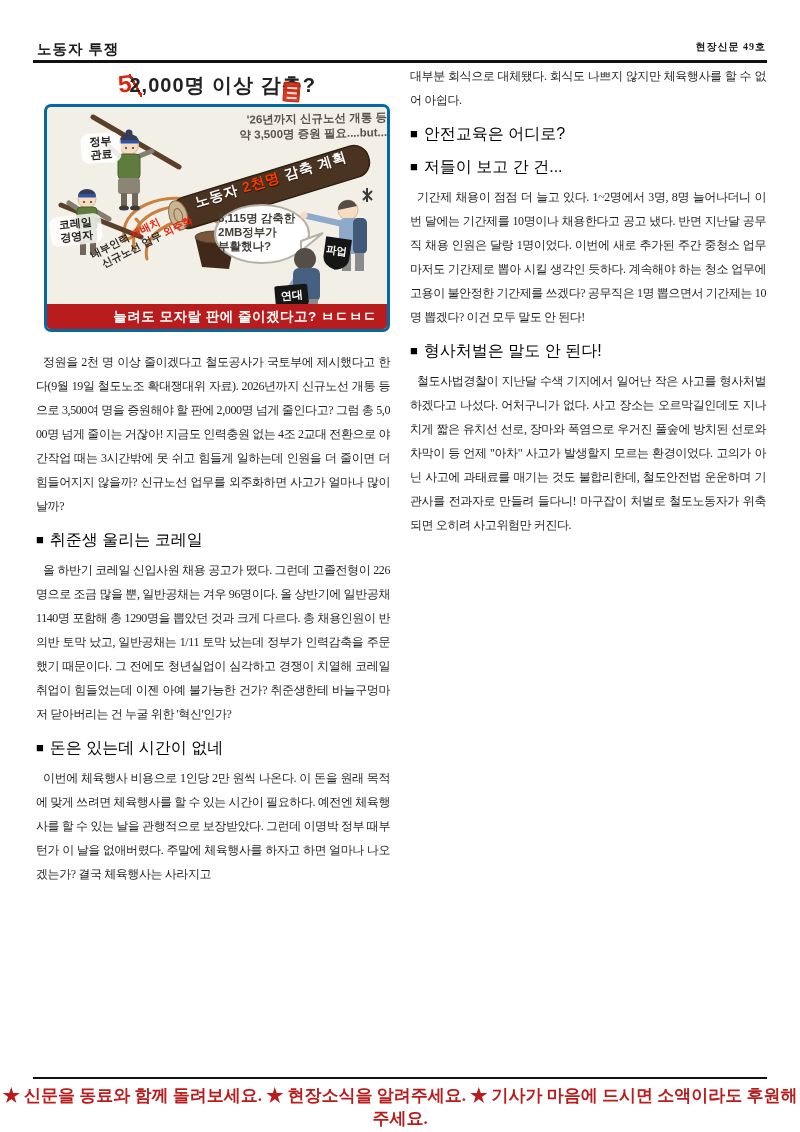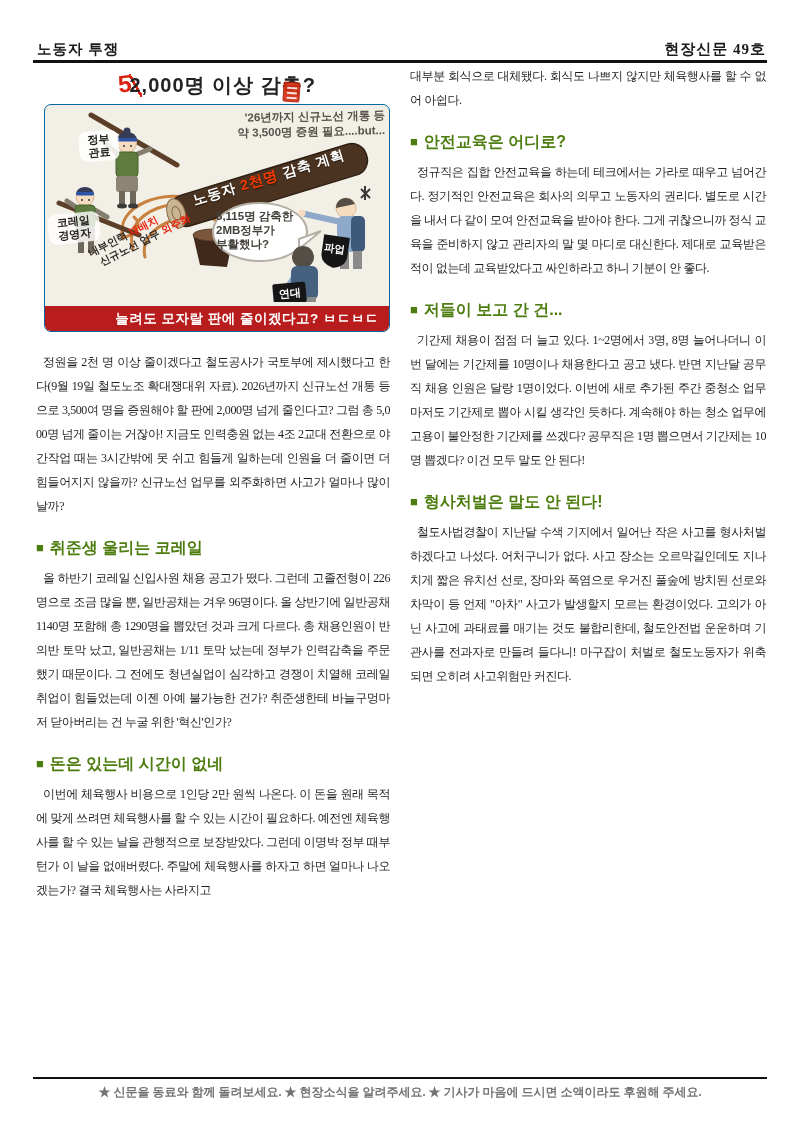--- a/index.html
+++ b/index.html
@@ -1,35 +1,35 @@
 <!DOCTYPE html>
 <html><head>
 <meta charset="utf-8">
 <style>
   * { margin:0; padding:0; box-sizing:border-box; }
   body { background:#888; font-family:"Liberation Serif","DejaVu Serif",serif; }
   .page { position:relative; width:800px; height:1132px; background:#ffffff; margin:0 auto; overflow:hidden; color:#1b1b1b; }
 
   
   .hdr-left  { position:absolute; left:37px; top:40px; font-size:14.5px; font-weight:600; letter-spacing:1px; }
-  .hdr-right { position:absolute; right:34px; top:40px; font-size:15px; font-weight:600; letter-spacing:1px; }
+  .hdr-right { position:absolute; right:34px; top:40px; font-size:10px; font-weight:600; letter-spacing:1px; }
   .hdr-rule  { position:absolute; left:33px; right:33px; top:60px; height:2.5px; background:#111; }
 
   
   .toon-title { position:absolute; left:44px; top:70px; width:346px; text-align:center;
                 font-family:"Liberation Sans","DejaVu Sans",sans-serif; font-weight:800; font-size:20px; letter-spacing:1px; color:#222; }
   .toon-title .five { color:#d9230f; font-size:24px; margin-right:-3px; display:inline-block; transform:rotate(-6deg); }
   .toon-title .two  { display:inline-block; background:linear-gradient(to top right, transparent 44%, #d9230f 44%, #d9230f 56%, transparent 56%); }
   .stamp { position:absolute; left:283px; top:82px; width:17px; height:20px; background:#d32b11; border:1.5px solid #a81f0a;
            border-radius:2px; transform:rotate(4deg); opacity:.92; }
   .stamp::before { content:""; position:absolute; left:3px; top:4px; width:10px; height:2px; background:#fff; box-shadow:0 5px 0 #fff, 0 10px 0 #fff; opacity:.85; }
 
   
   .toon { position:absolute; left:44px; top:104px; width:346px; height:228px; background:#f2efe6;
-          border:1px solid #0369a1; border-radius:7px; overflow:hidden; }
+          border:3px solid #0369a1; border-radius:7px; overflow:hidden; }
   .toon svg { position:absolute; left:0; top:0; }
   .toon .ov { position:absolute; font-family:"Liberation Sans","DejaVu Sans",sans-serif; }
   .note { left:118px; top:5px; width:222px; text-align:right; font-size:11.5px; font-weight:700; color:#57524b; line-height:15px; transform:rotate(-1deg); }
   .lbl-gov { left:34px; top:26px; width:40px; text-align:center; font-size:11px; font-weight:800; color:#23211e; line-height:13px;
              background:rgba(255,255,255,.85); border-radius:8px; padding:2px 0; transform:rotate(-4deg); }
   .lbl-kor { left:3px; top:108px; width:52px; text-align:center; font-size:11px; font-weight:800; color:#23211e; line-height:13px;
              background:rgba(255,255,255,.8); border-radius:8px; padding:2px 0; transform:rotate(-6deg); }
   .logtxt { left:126px; top:64px; width:196px; text-align:center; font-size:14px; font-weight:800; color:#fff;
             transform:rotate(-17deg); letter-spacing:1px; text-shadow:0 1px 1px #241709; white-space:nowrap; }
   .logtxt .red { color:#ff3c00; }
@@ -41,29 +41,29 @@
   .sign-strike { left:276px; top:137px; width:27px; text-align:center; font-size:10.5px; font-weight:800; color:#fff; transform:rotate(8deg); }
   .sign-sol { left:229px; top:181px; width:32px; text-align:center; font-size:11px; font-weight:800; color:#fff; transform:rotate(-5deg); }
   .caption { position:absolute; left:0; right:0; bottom:0; height:25px; background:#b91c1c; color:#fff;
              font-family:"Liberation Sans","DejaVu Sans",sans-serif; font-size:13.5px; font-weight:800;
              line-height:25px; text-align:right; padding-right:10px; letter-spacing:.5px; }
 
   
   .col { position:absolute; width:356px; }
   .col-left  { left:36px;  top:350px; width:354px; }
   .col-right { left:410px; top:64px; }
-  h2 { font-family:"Liberation Sans","DejaVu Sans",sans-serif; font-size:16px; line-height:20px; font-weight:700; color:#4d7c0f; margin:20px 0 7px; }
+  h2 { font-family:"Liberation Sans","DejaVu Sans",sans-serif; font-size:16px; line-height:20px; font-weight:400; color:#000000; margin:12px 0 7px; }
   h2.first { margin-top:0; }
   h2 .sq { font-size:13px; margin-right:6px; position:relative; top:-1px; }
   .col p { font-size:12px; line-height:24px; text-align:justify; word-break:break-all; letter-spacing:-0.4px; color:#1e1e1e; }
   .col p.ind { text-indent:7px; }
 
   
   .ftr-rule { position:absolute; left:33px; right:33px; top:1077px; height:2px; background:#111; }
-  .ftr-text { position:absolute; left:0; right:0; top:1084px; text-align:center; font-size:12px; font-weight:700; color:#737373; }
+  .ftr-text { position:absolute; left:0; right:0; top:1084px; text-align:center; font-size:17px; font-weight:700; color:#b91c1c; }
 </style>
 </head>
 <body>
 
 <div class="page">
 
   <span class="hdr-left">노동자 투쟁</span>
   <span class="hdr-right">현장신문 49호</span>
   <div class="hdr-rule"></div>
 
@@ -194,21 +194,20 @@
     <p class="ind">정원을 2천 명 이상 줄이겠다고 철도공사가 국토부에 제시했다고 한다(9월 19일 철도노조 확대쟁대위 자료). 2026년까지 신규노선 개통 등으로 3,500여 명을 증원해야 할 판에 2,000명 넘게 줄인다고? 그럼 총 5,000명 넘게 줄이는 거잖아! 지금도 인력충원 없는 4조 2교대 전환으로 야간작업 때는 3시간밖에 못 쉬고 힘들게 일하는데 인원을 더 줄이면 더 힘들어지지 않을까? 신규노선 업무를 외주화하면 사고가 얼마나 많이 날까?</p>
     <h2><span class="sq">■</span><span>취준생 울리는 코레일</span></h2>
     <p class="ind">올 하반기 코레일 신입사원 채용 공고가 떴다. 그런데 고졸전형이 226명으로 조금 많을 뿐, 일반공채는 겨우 96명이다. 올 상반기에 일반공채 1140명 포함해 총 1290명을 뽑았던 것과 크게 다르다. 총 채용인원이 반의반 토막 났고, 일반공채는 1/11 토막 났는데 정부가 인력감축을 주문했기 때문이다. 그 전에도 청년실업이 심각하고 경쟁이 치열해 코레일 취업이 힘들었는데 이젠 아예 불가능한 건가? 취준생한테 바늘구멍마저 닫아버리는 건 누굴 위한 '혁신'인가?</p>
     <h2><span class="sq">■</span><span>돈은 있는데 시간이 없네</span></h2>
     <p class="ind">이번에 체육행사 비용으로 1인당 2만 원씩 나온다. 이 돈을 원래 목적에 맞게 쓰려면 체육행사를 할 수 있는 시간이 필요하다. 예전엔 체육행사를 할 수 있는 날을 관행적으로 보장받았다. 그런데 이명박 정부 때부턴가 이 날을 없애버렸다. 주말에 체육행사를 하자고 하면 얼마나 나오겠는가? 결국 체육행사는 사라지고</p>
   </div>
 
   <div class="col col-right">
     <p>대부분 회식으로 대체됐다. 회식도 나쁘지 않지만 체육행사를 할 수 없어 아쉽다.</p>
     <h2><span class="sq">■</span><span>안전교육은 어디로?</span></h2>
-    <p class="ind">정규직은 집합 안전교육을 하는데 테크에서는 가라로 때우고 넘어간다. 정기적인 안전교육은 회사의 의무고 노동자의 권리다. 별도로 시간을 내서 다 같이 모여 안전교육을 받아야 한다. 그게 귀찮으니까 정식 교육을 준비하지 않고 관리자의 말 몇 마디로 대신한다. 제대로 교육받은 적이 없는데 교육받았다고 싸인하라고 하니 기분이 안 좋다.</p>
     <h2><span class="sq">■</span><span>저들이 보고 간 건...</span></h2>
     <p class="ind">기간제 채용이 점점 더 늘고 있다. 1~2명에서 3명, 8명 늘어나더니 이번 달에는 기간제를 10명이나 채용한다고 공고 냈다. 반면 지난달 공무직 채용 인원은 달랑 1명이었다. 이번에 새로 추가된 주간 중청소 업무마저도 기간제로 뽑아 시킬 생각인 듯하다. 계속해야 하는 청소 업무에 고용이 불안정한 기간제를 쓰겠다? 공무직은 1명 뽑으면서 기간제는 10명 뽑겠다? 이건 모두 말도 안 된다!</p>
     <h2><span class="sq">■</span><span>형사처벌은 말도 안 된다!</span></h2>
     <p class="ind">철도사법경찰이 지난달 수색 기지에서 일어난 작은 사고를 형사처벌하겠다고 나섰다. 어처구니가 없다. 사고 장소는 오르막길인데도 지나치게 짧은 유치선 선로, 장마와 폭염으로 우거진 풀숲에 방치된 선로와 차막이 등 언제 "아차" 사고가 발생할지 모르는 환경이었다. 고의가 아닌 사고에 과태료를 매기는 것도 불합리한데, 철도안전법 운운하며 기관사를 전과자로 만들려 들다니! 마구잡이 처벌로 철도노동자가 위축되면 오히려 사고위험만 커진다.</p>
   </div>
 
   <div class="ftr-rule"></div>
   <div class="ftr-text">★ 신문을 동료와 함께 돌려보세요. ★ 현장소식을 알려주세요. ★ 기사가 마음에 드시면 소액이라도 후원해 주세요.</div>
 
 </div>

